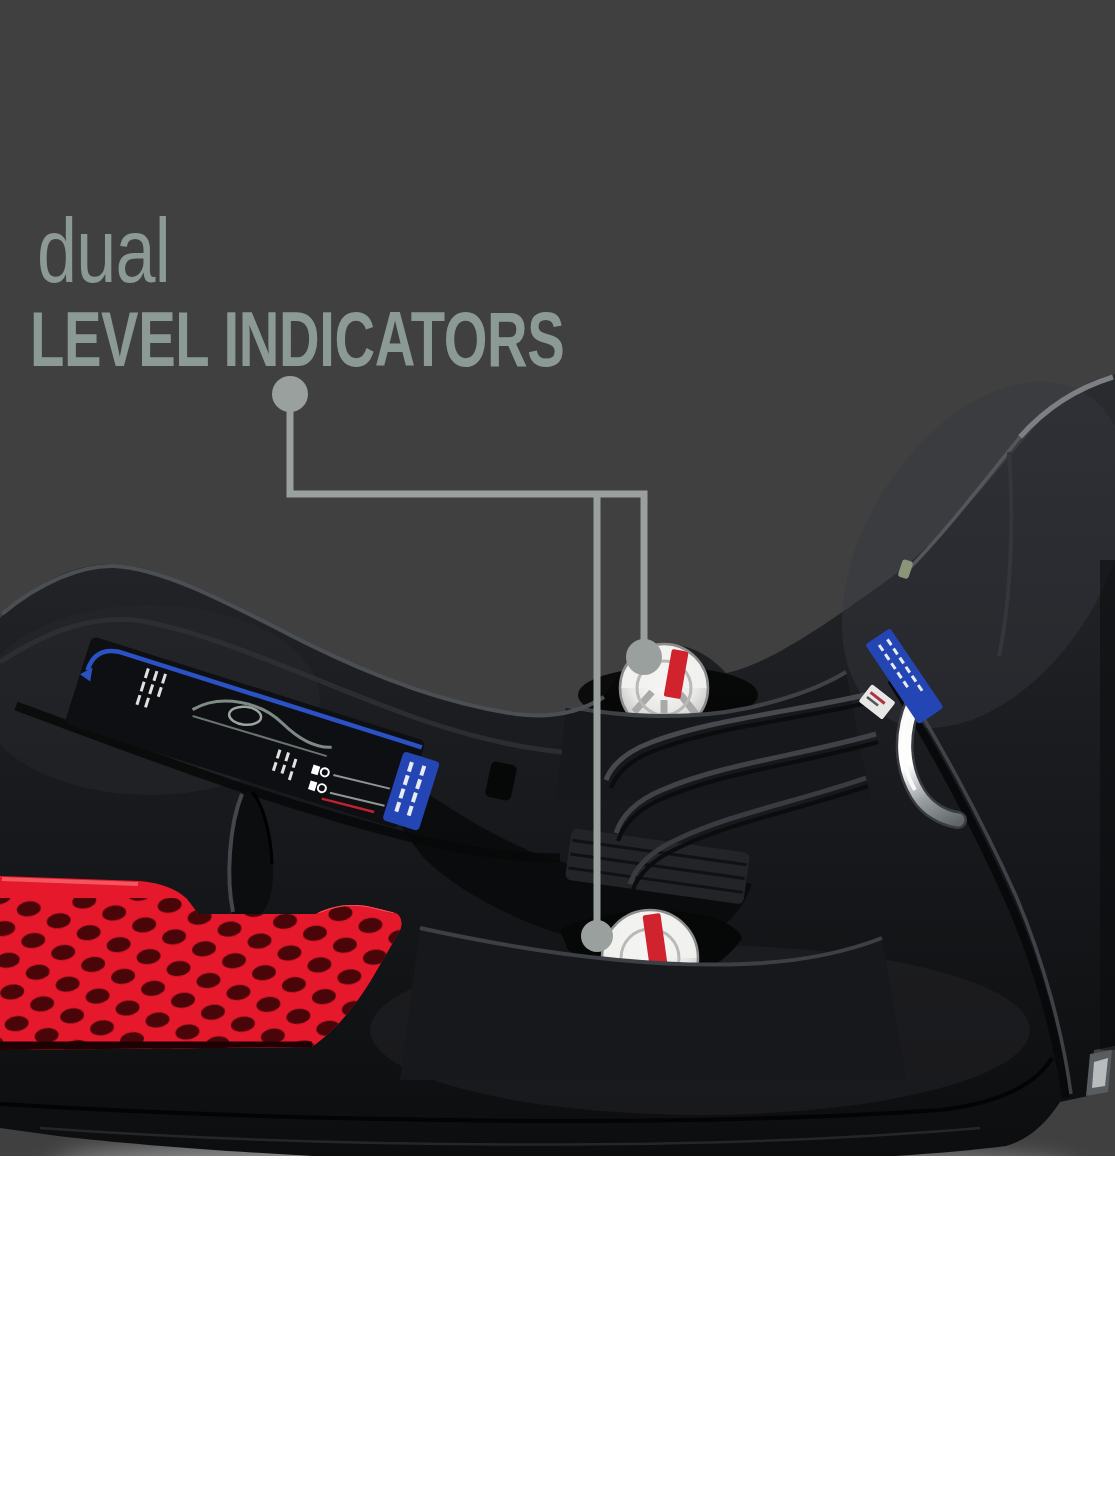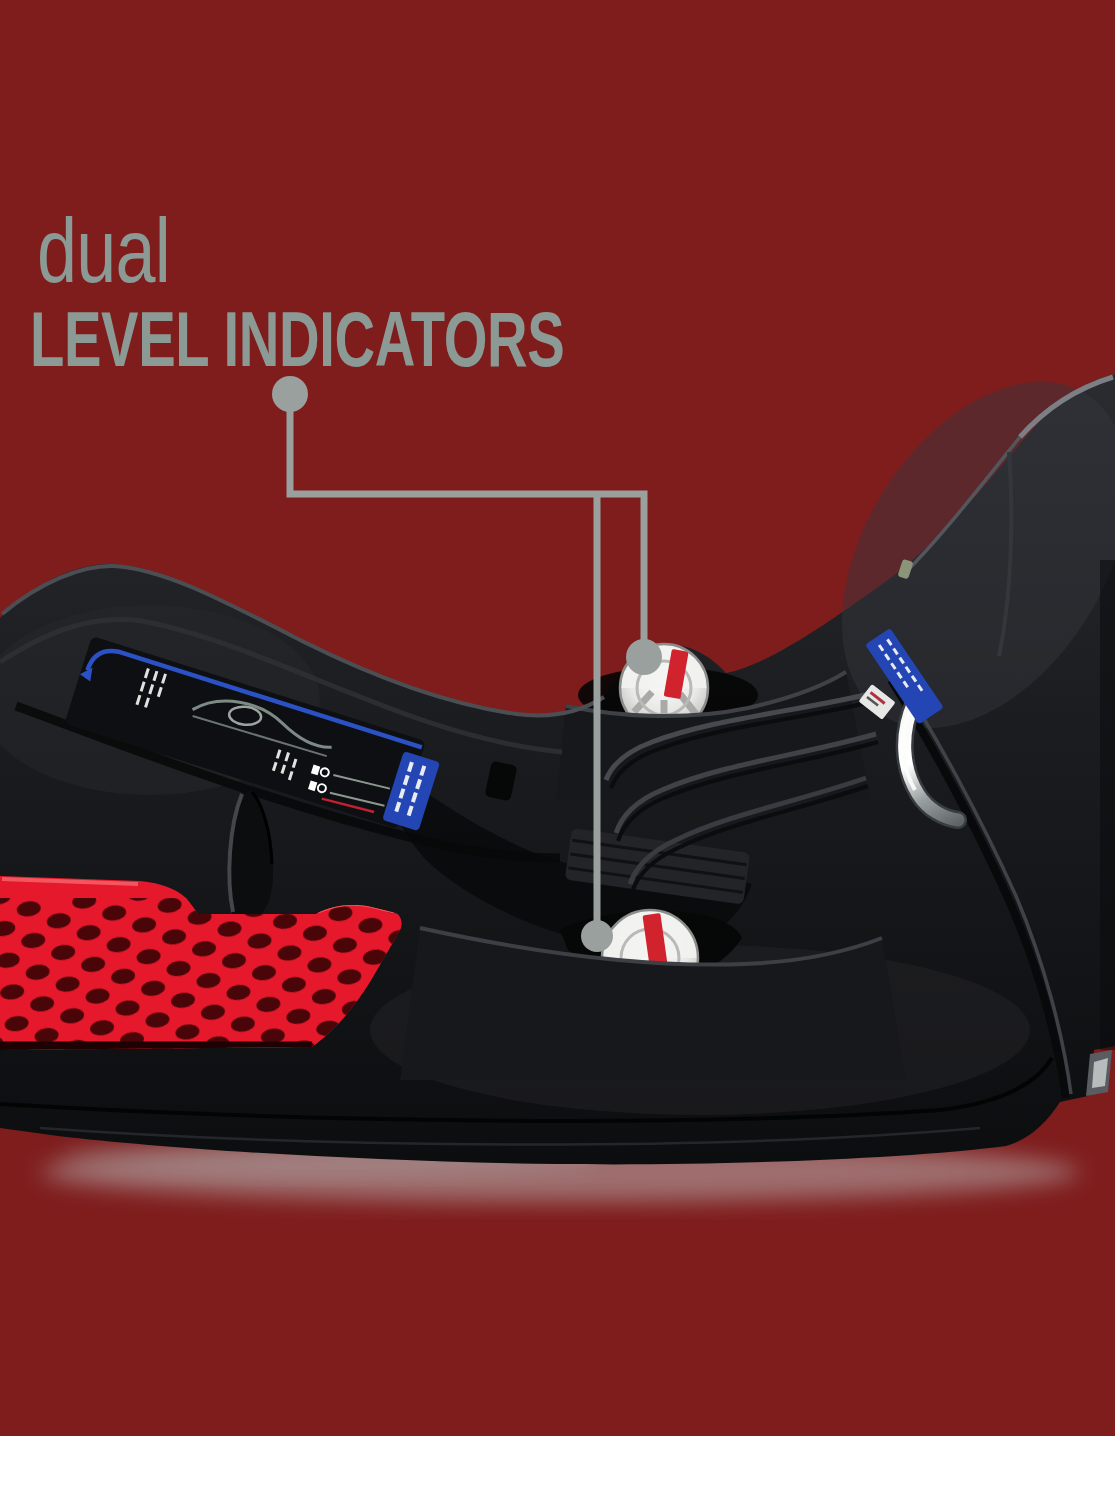--- a/index.html
+++ b/index.html
@@ -1,16 +1,16 @@
 <!DOCTYPE html>
 <html><head>
 <meta charset="utf-8">
 <style>
   html,body{margin:0;padding:0;background:#ffffff;}
-  .stage{position:relative;width:1115px;height:1436px;background:#7f1d1d;overflow:hidden;
+  .stage{position:relative;width:1115px;height:1156px;background:#404040;overflow:hidden;
          font-family:"Liberation Sans", sans-serif;}
   .stage svg{position:absolute;left:0;top:0;}
   .title{position:absolute;color:#8c9a95;line-height:1;white-space:nowrap;transform-origin:0 0;}
   .t1{left:37px;top:206px;font-size:90px;font-weight:400;letter-spacing:-1px;transform:scaleX(.80);}
   .t2{left:30px;top:301px;font-size:77px;font-weight:700;letter-spacing:-.5px;transform:scaleX(.73);}
 </style>
 </head>
 <body>
 
 <div class="stage">

